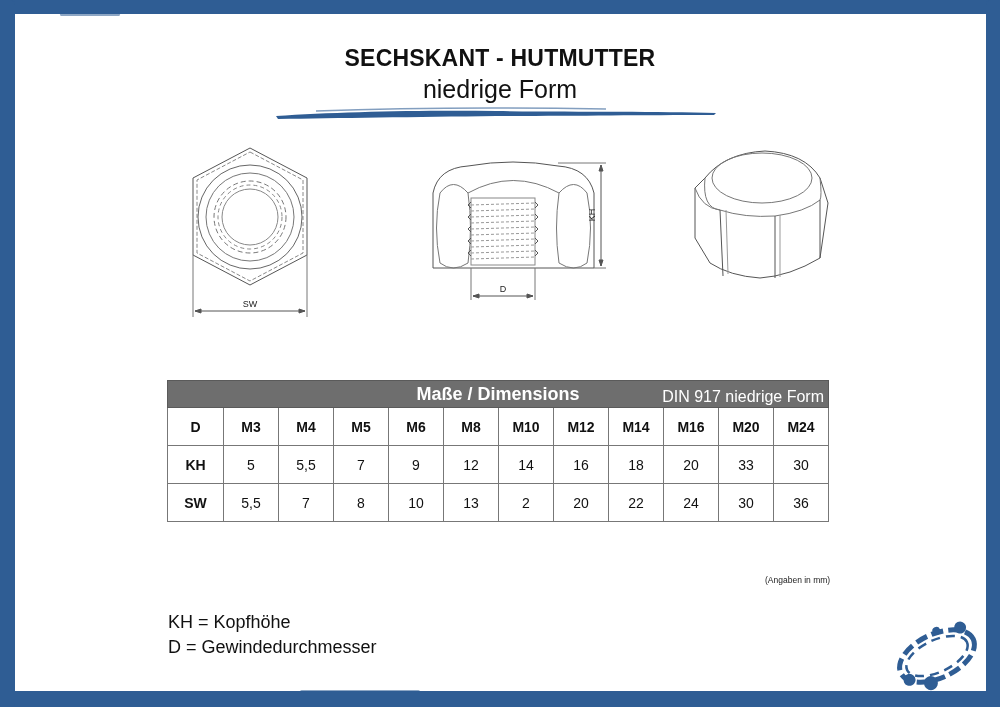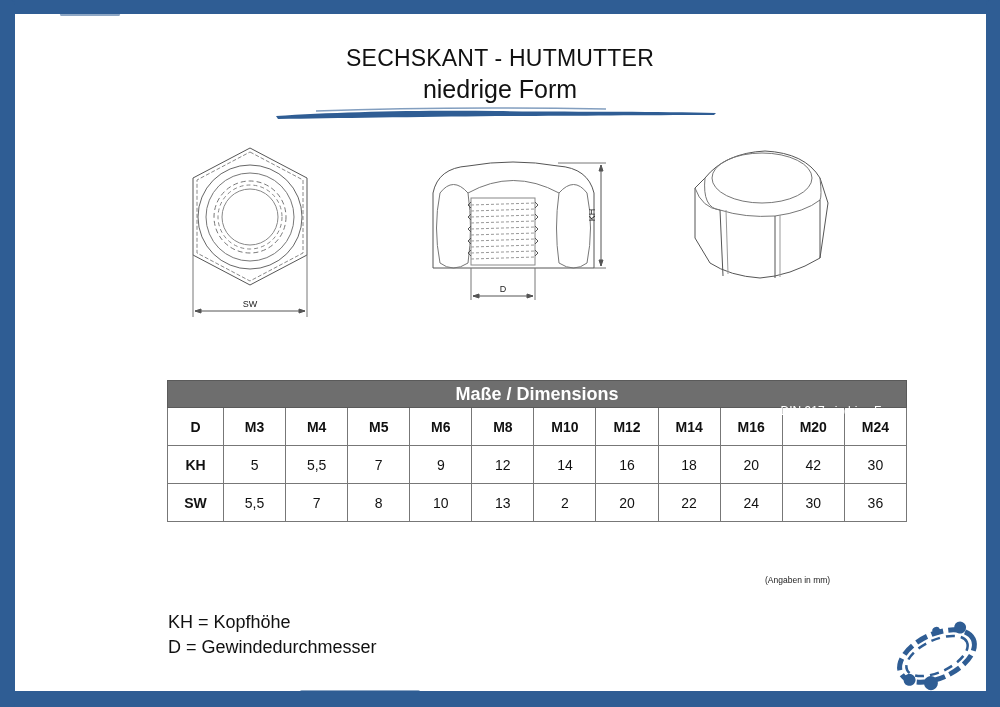--- a/index.html
+++ b/index.html
@@ -9,37 +9,37 @@
     }
     
     .frame-top, .frame-bottom, .frame-left, .frame-right { position: absolute; background: #2f5d94; }
     .frame-top { left: 0; top: 0; width: 1000px; height: 14px; border-radius: 0 0 6px 3px; }
     .frame-bottom { left: 0; bottom: 0; width: 1000px; height: 16px; border-radius: 4px 6px 0 0; }
     .frame-left { left: 0; top: 0; width: 15px; height: 707px; border-radius: 0 5px 4px 0; }
     .frame-right { right: 0; top: 0; width: 14px; height: 707px; border-radius: 5px 0 0 6px; }
     .brush-streak { position: absolute; background: #2f5d94; opacity: 0.55; border-radius: 3px; }
 
     .title-block { position: absolute; left: 0; width: 1000px; top: 44px; text-align: center; }
-    .title-line1 { font-size: 23px; font-weight: normal; letter-spacing: 0.2px; line-height: 28px; }
+    .title-line1 { font-size: 23px; font-weight: bold; letter-spacing: 0.2px; line-height: 28px; }
     .title-line2 { font-size: 25px; line-height: 30px; margin-top: 2px; }
     .title-underline { position: absolute; left: 276px; top: 106px; width: 440px; height: 14px; }
 
     .drawing { position: absolute; }
     .drawing svg { display: block; }
 
     .dim-table {
-      position: absolute; left: 167px; top: 380px; width: 740px;
+      position: absolute; left: 167px; top: 380px; width: 662px;
       border-collapse: collapse; table-layout: fixed;
     }
     .dim-table .head-cell {
       background: #6e6e6e; color: #fff; height: 26px; padding: 0; position: relative;
       border: 1px solid #5a5a5a;
     }
     .head-title { position: absolute; left: 0; width: 100%; top: 3px; text-align: center; font-size: 18px; font-weight: bold; }
-    .head-sub { position: absolute; right: 4px; top: 23px; font-size: 12px; }
+    .head-sub { position: absolute; right: 4px; top: 7px; font-size: 16px; }
     .dim-table td.cell {
       border: 1px solid #777; height: 37px; text-align: center; font-size: 14px; padding: 0;
     }
     .dim-table td.hdr { font-weight: bold; }
 
     .units-note { position: absolute; left: 765px; top: 575px; font-size: 8.5px; color: #222; text-align: center; }
     .legend { position: absolute; left: 168px; top: 610px; font-size: 18px; line-height: 25px; }
     .logo { position: absolute; left: 892px; top: 618px; }
   </style>
 </head>
@@ -178,21 +178,21 @@
     <td class="cell hdr">KH</td>
     <td class="cell">5</td>
     <td class="cell">5,5</td>
     <td class="cell">7</td>
     <td class="cell">9</td>
     <td class="cell">12</td>
     <td class="cell">14</td>
     <td class="cell">16</td>
     <td class="cell">18</td>
     <td class="cell">20</td>
-    <td class="cell">42</td>
+    <td class="cell">33</td>
     <td class="cell">30</td>
   </tr>
   <tr>
     <td class="cell hdr">SW</td>
     <td class="cell">5,5</td>
     <td class="cell">7</td>
     <td class="cell">8</td>
     <td class="cell">10</td>
     <td class="cell">13</td>
     <td class="cell">2</td>

